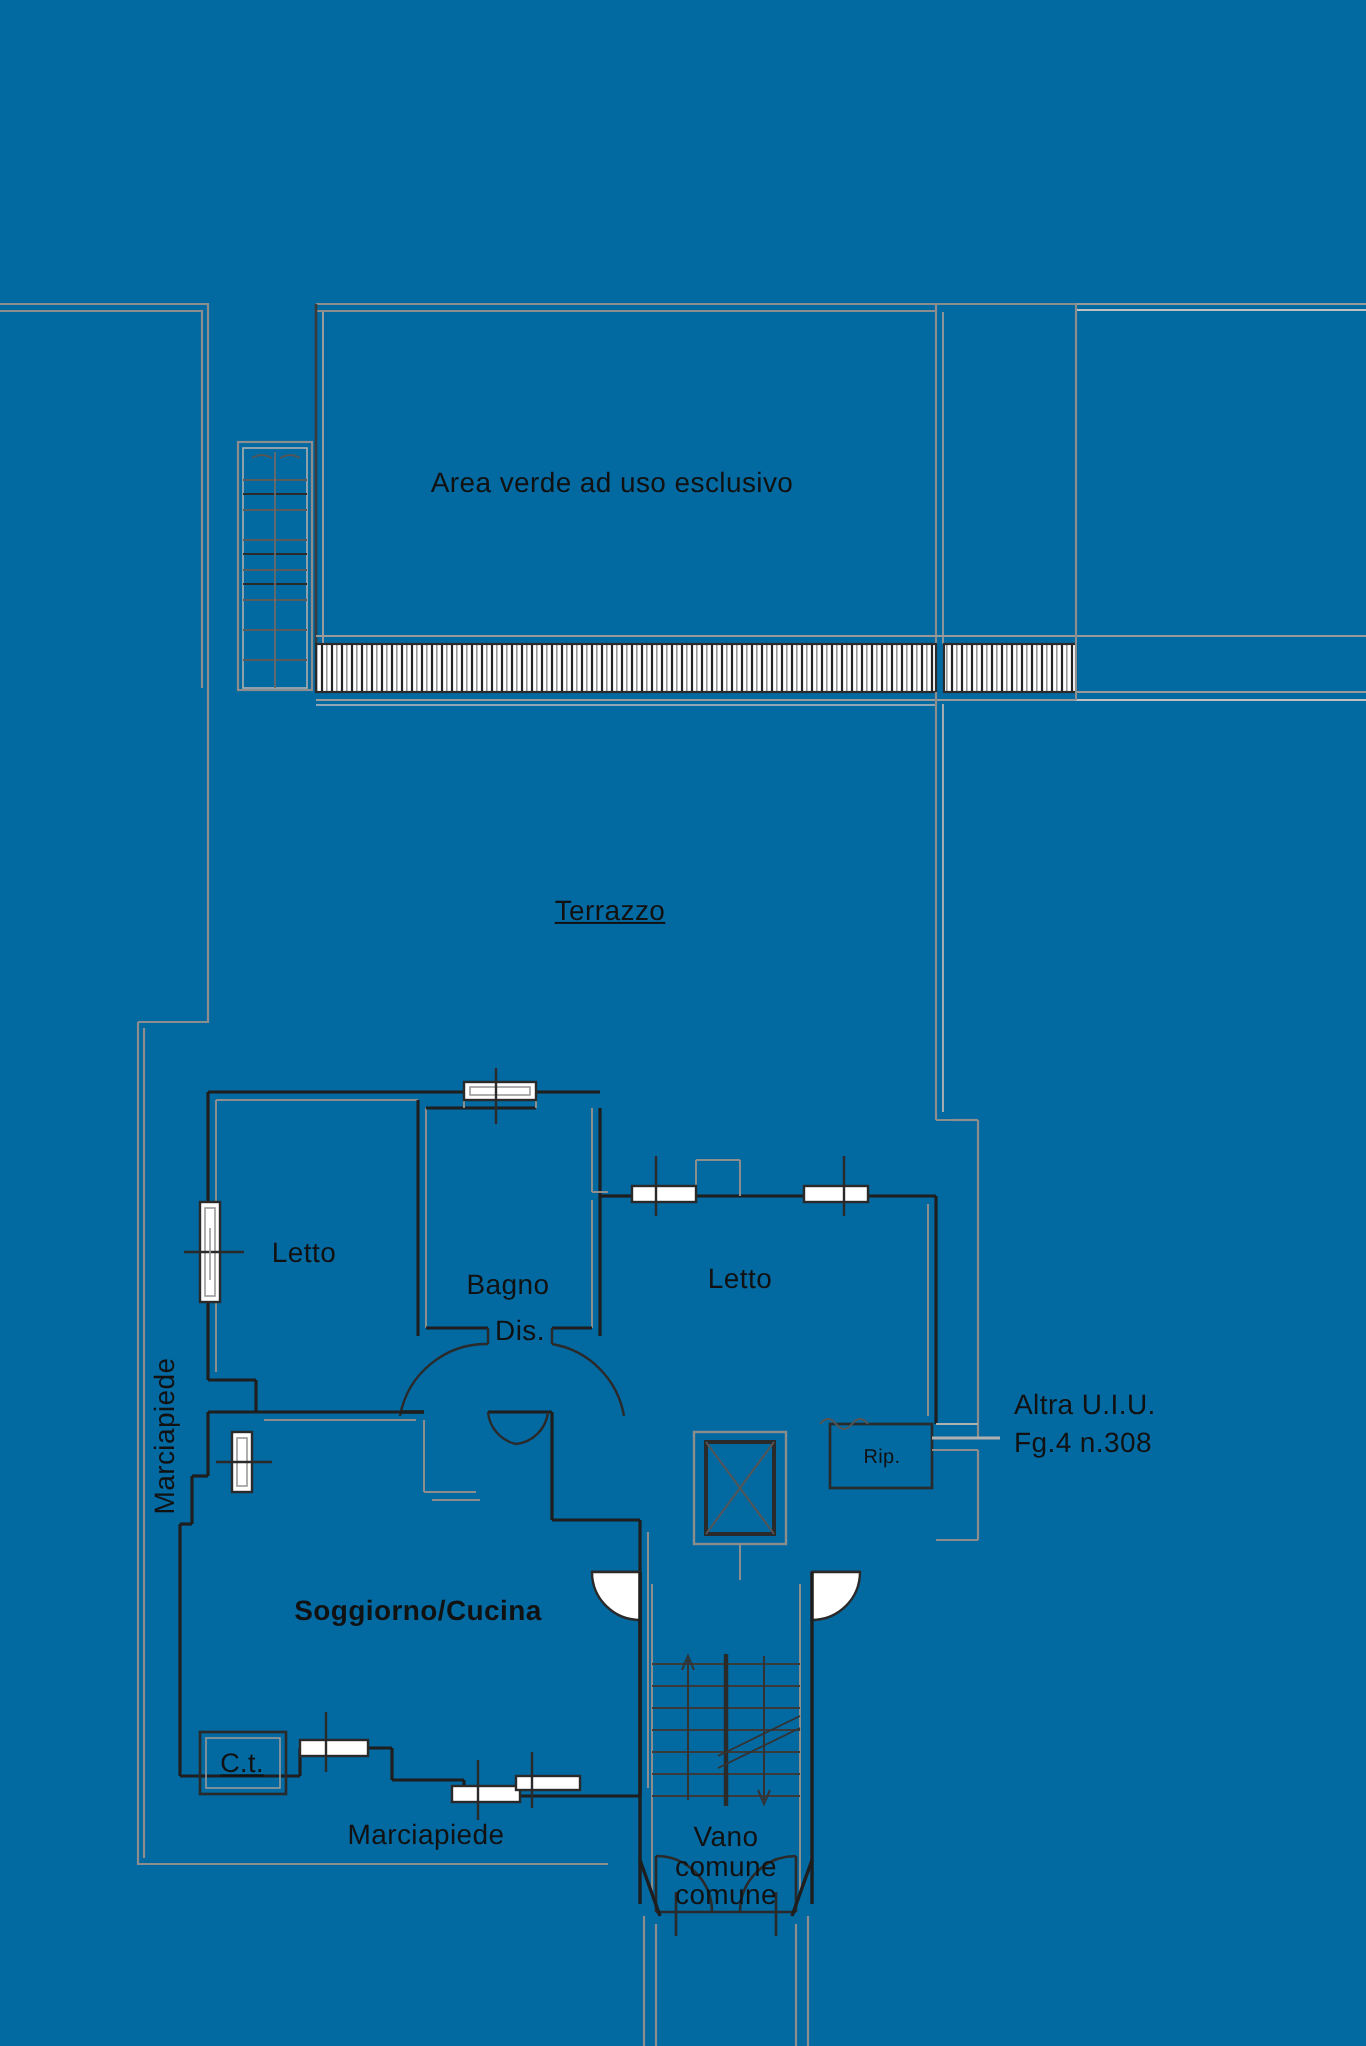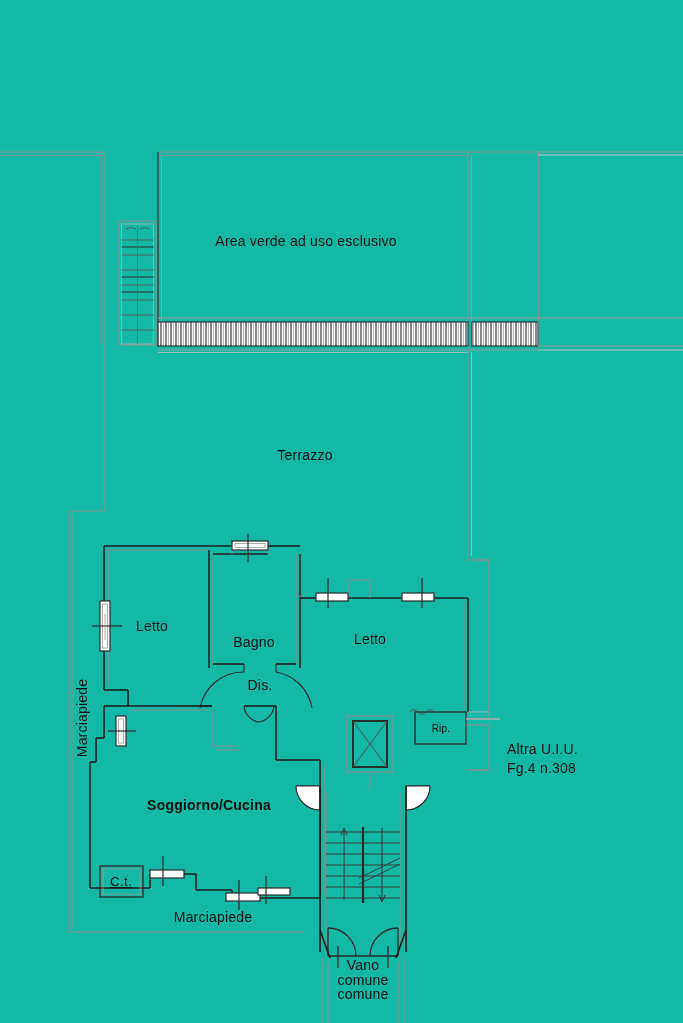--- a/index.html
+++ b/index.html
@@ -8,21 +8,21 @@
     padding: 0;
     background: #ffffff;
   }
   body {
     font-family: "Liberation Sans", sans-serif;
   }
   #plan-root {
     position: relative;
     width: 683px;
     height: 1023px;
-    background: #14b8a6;
+    background: #0369a1;
     overflow: hidden;
   }
   #plan-svg {
     position: absolute;
     left: 0;
     top: 0;
     width: 683px;
     height: 1023px;
   }
   .room-label {
@@ -33,21 +33,21 @@
     letter-spacing: 0.2px;
     white-space: nowrap;
     line-height: 1.15;
     user-select: none;
   }
   .lbl-center { transform: translate(-50%, -50%); }
   .lbl-rot {
     transform: translate(-50%, -50%) rotate(-90deg);
     transform-origin: center center;
   }
-  .lbl-multi { text-align: center; margin-top: 47px; }
+  .lbl-multi { text-align: center; }
   .lbl-left { transform: translateY(-50%); }
   .lbl-sm { font-size: 10px; }
   .lbl-ct { font-size: 13.5px; text-decoration: underline; }
 </style>
 </head>
 <body>
 
 <div id="plan-root">
 
   <svg id="plan-svg" viewBox="0 0 683 1023">
@@ -343,29 +343,29 @@
       <path d="M538,318 L683,318" stroke="#9a9a9a"></path>
       <path d="M538,346 L683,346" stroke="#9a9a9a"></path>
       <path d="M538,350 L683,350" stroke="#c0c0c0"></path>
       <path d="M538,152 L538,350"></path>
       <path d="M468,770 L489,770"></path>
     </g>
   </svg>
 
   <div class="room-label lbl-center" style="left:306px; top:241px;">Area verde ad uso esclusivo</div>
 
-  <div class="room-label lbl-center" style="left:305px; top:455px;">Terrazzo</div>
+  <div class="room-label lbl-center" style="left:305px; top:455px;text-decoration:underline;">Terrazzo</div>
 
   <div class="room-label lbl-center" style="left:152px; top:626px;">Letto</div>
 
   <div class="room-label lbl-center" style="left:254px; top:626px;margin-top:16px;">Bagno</div>
 
   <div class="room-label lbl-center" style="left:370px; top:639px;">Letto</div>
 
-  <div class="room-label lbl-center" style="left:260px; top:685px;">Dis.</div>
+  <div class="room-label lbl-center" style="left:260px; top:665px;">Dis.</div>
 
   <div class="room-label lbl-center" style="left:209px; top:805px;font-weight:bold;">Soggiorno/Cucina</div>
 
   <div class="room-label lbl-center lbl-sm" style="left:441px; top:729px;">Rip.</div>
 
   <div class="room-label lbl-center lbl-ct" style="left:121px; top:882px;">C.t.</div>
 
   <div class="room-label lbl-rot" style="left:82px; top:718px;">Marciapiede</div>
 
   <div class="room-label lbl-center" style="left:213px; top:917px;">Marciapiede</div>

